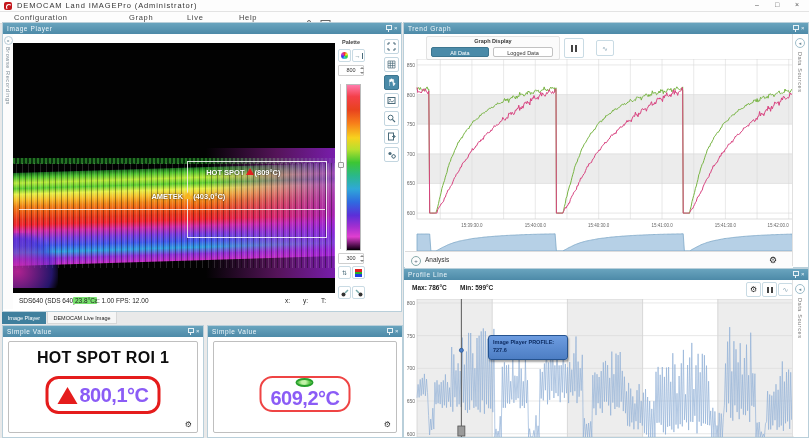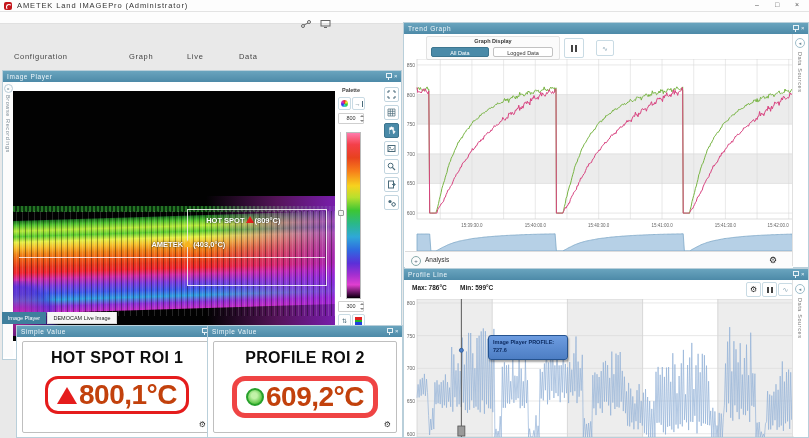--- a/index.html
+++ b/index.html
@@ -4,21 +4,21 @@
 <style>
   html,body{margin:0;padding:0;}
   #app{position:relative;width:809px;height:438px;background:#e9e9e9;font-family:"Liberation Sans",sans-serif;overflow:hidden;-webkit-font-smoothing:antialiased;}
   
   #titlebar{position:absolute;left:0;top:0;width:809px;height:11px;background:#fdfdfd;border-bottom:1px solid #e3e3e3;}
   #app-icon{position:absolute;left:4px;top:2px;width:8px;height:8px;background:#c4161c;border-radius:2px;}
   #app-icon:after{content:"";position:absolute;left:2px;top:2px;width:4px;height:4px;border-radius:50%;border:1px solid #fff;border-color:#fff transparent transparent #fff;}
   #title-text{position:absolute;left:17px;top:1px;font-size:7.5px;letter-spacing:.9px;color:#333;white-space:nowrap;}
   .winbtn{position:absolute;top:0px;width:16px;height:10px;font-size:7px;color:#555;text-align:center;line-height:10px;}
   #menubar{position:absolute;left:0;top:12px;width:809px;height:11px;background:#fdfdfd;border-bottom:1px solid #e0e0e0;}
-  .menu-item{position:absolute;top:1px;font-size:7.5px;letter-spacing:.7px;color:#444;margin-top:39px;}
+  .menu-item{position:absolute;top:1px;font-size:7.5px;letter-spacing:.7px;color:#444;}
   .menu-ic{position:absolute;top:2px;width:11px;height:8px;}
   
   .panel{position:absolute;background:#fff;border:1px solid #b9cfda;box-sizing:border-box;}
   .hdr{position:absolute;left:0;top:0;right:0;height:11px;background:linear-gradient(#69a4be,#4d8aa8);color:#eef6fa;font-size:6.5px;line-height:11px;padding-left:4px;letter-spacing:.6px;overflow:hidden;}
   .hdr-icons{position:absolute;right:3px;top:2px;display:flex;gap:3px;}
   .pin-ic{width:5px;height:7px;position:relative;}
   .pin-ic:before{content:"";position:absolute;left:0;top:0;width:4px;height:3px;border:1px solid #e7f1f6;}
   .pin-ic:after{content:"";position:absolute;left:2px;top:4px;width:1px;height:3px;background:#e7f1f6;}
   .x-ic{font-size:6px;color:#eef6fa;line-height:7px;}
   
@@ -55,21 +55,21 @@
   
   .tool-btn{position:absolute;left:381px;width:13px;height:13px;background:#fff;border:1px solid #c3d6e0;border-radius:2px;display:flex;align-items:center;justify-content:center;}
   .tool-btn.selected{background:#4a8aa8;border-color:#3c758f;}
   .tool-btn svg{display:block;}
   
   .doc-tab{position:absolute;top:0;height:12px;font-size:5.5px;line-height:12px;text-align:center;box-sizing:border-box;}
   
   .sv-card{position:absolute;left:5px;right:5px;top:15px;bottom:4px;background:#fff;border:1px solid #bfbfbf;border-radius:2px;}
   .sv-title{position:absolute;left:0;right:0;top:7px;text-align:center;font-size:16px;font-weight:bold;color:#0d0d0d;letter-spacing:.3px;white-space:nowrap;}
   .sv-pill{position:absolute;left:50%;transform:translateX(-50%);top:34px;height:32px;border-radius:13px;display:flex;align-items:center;padding:0 9px;}
-  .sv-value{font-size:28px;font-weight:bold;color:#c2410c;white-space:nowrap;letter-spacing:-.5px;}
+  .sv-value{font-size:20px;font-weight:bold;color:#8b5cf6;white-space:nowrap;letter-spacing:-.5px;}
   .sv-gear{position:absolute;right:5px;bottom:3px;font-size:8px;color:#333;line-height:8px;}
   .tri-big{width:0;height:0;border-left:10px solid transparent;border-right:10px solid transparent;border-bottom:17px solid #e51c1c;margin-right:2px;}
   .circ-big{width:18px;height:18px;border-radius:50%;background:radial-gradient(circle at 45% 40%,#c2f2a8 25%,#53c23e 75%);border:2px solid #27a02c;margin-right:2px;box-sizing:border-box;}
   
   .grp-box{position:absolute;background:#fbfbfb;border:1px solid #e2e2e2;border-radius:2px;}
   .grp-label{position:absolute;left:0;right:0;top:1px;text-align:center;font-size:5.5px;font-weight:bold;color:#333;}
   .seg-btn{position:absolute;top:10px;height:10px;font-size:5.5px;line-height:10px;text-align:center;border-radius:2px;box-sizing:border-box;}
   .seg-btn.active{background:#4a8aa8;color:#fff;border:1px solid #3c758f;}
   .seg-btn.inactive{background:#fff;color:#333;border:1px solid #c2c2c2;}
   .sq-btn{position:absolute;background:#fff;border:1px solid #c9dbe4;border-radius:2px;display:flex;align-items:center;justify-content:center;}
@@ -87,47 +87,47 @@
   #prof-tooltip div{font-size:5.5px;font-weight:bold;color:#0d2c62;line-height:8px;white-space:nowrap;}
   svg text{font-family:"Liberation Sans",sans-serif;}
 </style>
 </head>
 <body>
 
 <div id="app">
 
   <div id="titlebar">
     <div id="app-icon"></div>
-    <div id="title-text">AMETEK Land IMAGEPro (Administrator)</div>
+    <div id="title-text">DEMOCAM Land IMAGEPro (Administrator)</div>
     <div class="winbtn" style="right:44px;">–</div>
     <div class="winbtn" style="right:24px;">□</div>
     <div class="winbtn" style="right:4px;">×</div>
   </div>
 
   <div id="menubar">
     <span class="menu-item" style="left:14px;">Configuration</span>
     <span class="menu-item" style="left:129px;">Graph</span>
     <span class="menu-item" style="left:187px;">Live</span>
-    <span class="menu-item" style="left:239px;">Data</span>
+    <span class="menu-item" style="left:239px;">Help</span>
     <span class="menu-ic" style="left:301px;">
       <svg width="11" height="8" viewBox="0 0 11 8">
           <circle cx="2" cy="6" r="1.5" fill="none" stroke="#666"></circle>
           <circle cx="8" cy="2" r="1.5" fill="none" stroke="#666"></circle>
           <path d="M3 5 L7 3" stroke="#666" fill="none"></path>
         </svg>
     </span>
     <span class="menu-ic" style="left:320px;">
       <svg width="11" height="8" viewBox="0 0 11 8">
           <rect x="1" y="0.5" width="9" height="5.5" fill="none" stroke="#666"></rect>
           <path d="M4 7.5 h3" stroke="#666"></path>
         </svg>
     </span>
   </div>
 
-  <div class="panel" style="left:2px;top:22px;width:400px;height:290px;margin-top:48px;">
+  <div class="panel" style="left:2px;top:22px;width:400px;height:290px;">
     <div class="hdr">
       <span>Image Player</span>
       <span class="hdr-icons">
         <span class="pin-ic"></span>
         <span class="x-ic">×</span>
       </span>
     </div>
 
     <div style="position:absolute;left:0;top:11px;width:10px;bottom:2px;background:#fcfcfc;">
       <div style="position:absolute;left:1px;top:2px;width:7px;height:7px;border:1px solid #b8cdd8;border-radius:50%;font-size:4px;color:#6c8b99;text-align:center;line-height:7px;">▸</div>
@@ -241,21 +241,21 @@
           <path d="M6.6 4.2 v.8 M6.6 7.8 v.8 M4.5 6.4 h.8 M7.9 6.4 h.8" stroke="#4a6b7a" stroke-width=".7"></path>
         </svg>
     </div>
   </div>
 
   <div style="position:absolute;left:2px;top:312px;width:400px;height:12px;">
     <div class="doc-tab" style="left:0;width:44px;background:#3f7f9d;color:#fff;">Image Player</div>
     <div class="doc-tab" style="left:45px;width:70px;background:#f6f6f6;color:#222;border:1px solid #d8d8d8;border-top:none;">DEMOCAM Live Image</div>
   </div>
 
-  <div class="panel" style="left:16px;top:325px;width:202px;height:113px;">
+  <div class="panel" style="left:2px;top:325px;width:202px;height:113px;">
     <div class="hdr">
       <span>Simple Value</span>
       <span class="hdr-icons">
           <span class="pin-ic"></span>
           <span class="x-ic">×</span>
         </span>
     </div>
     <div class="sv-card">
       <div class="sv-title">HOT SPOT ROI 1</div>
       <div class="sv-pill" style="border:3px solid #e51c1c;">
@@ -268,22 +268,21 @@
 
   <div class="panel" style="left:207px;top:325px;width:196px;height:113px;">
     <div class="hdr">
       <span>Simple Value</span>
       <span class="hdr-icons">
           <span class="pin-ic"></span>
           <span class="x-ic">×</span>
         </span>
     </div>
     <div class="sv-card">
-      <div class="sv-title">PROFILE ROI 2</div>
-      <div class="sv-pill" style="border:5px solid #ef4444;">
+      <div class="sv-pill" style="border:2px solid #ef4444;flex-direction:column;">
         <span class="circ-big"></span>
         <span class="sv-value">609,2°C</span>
       </div>
       <div class="sv-gear">⚙</div>
     </div>
   </div>
 
   <div class="panel" style="left:403px;top:22px;width:406px;height:246px;">
     <div class="hdr">
       <span>Trend Graph</span>

